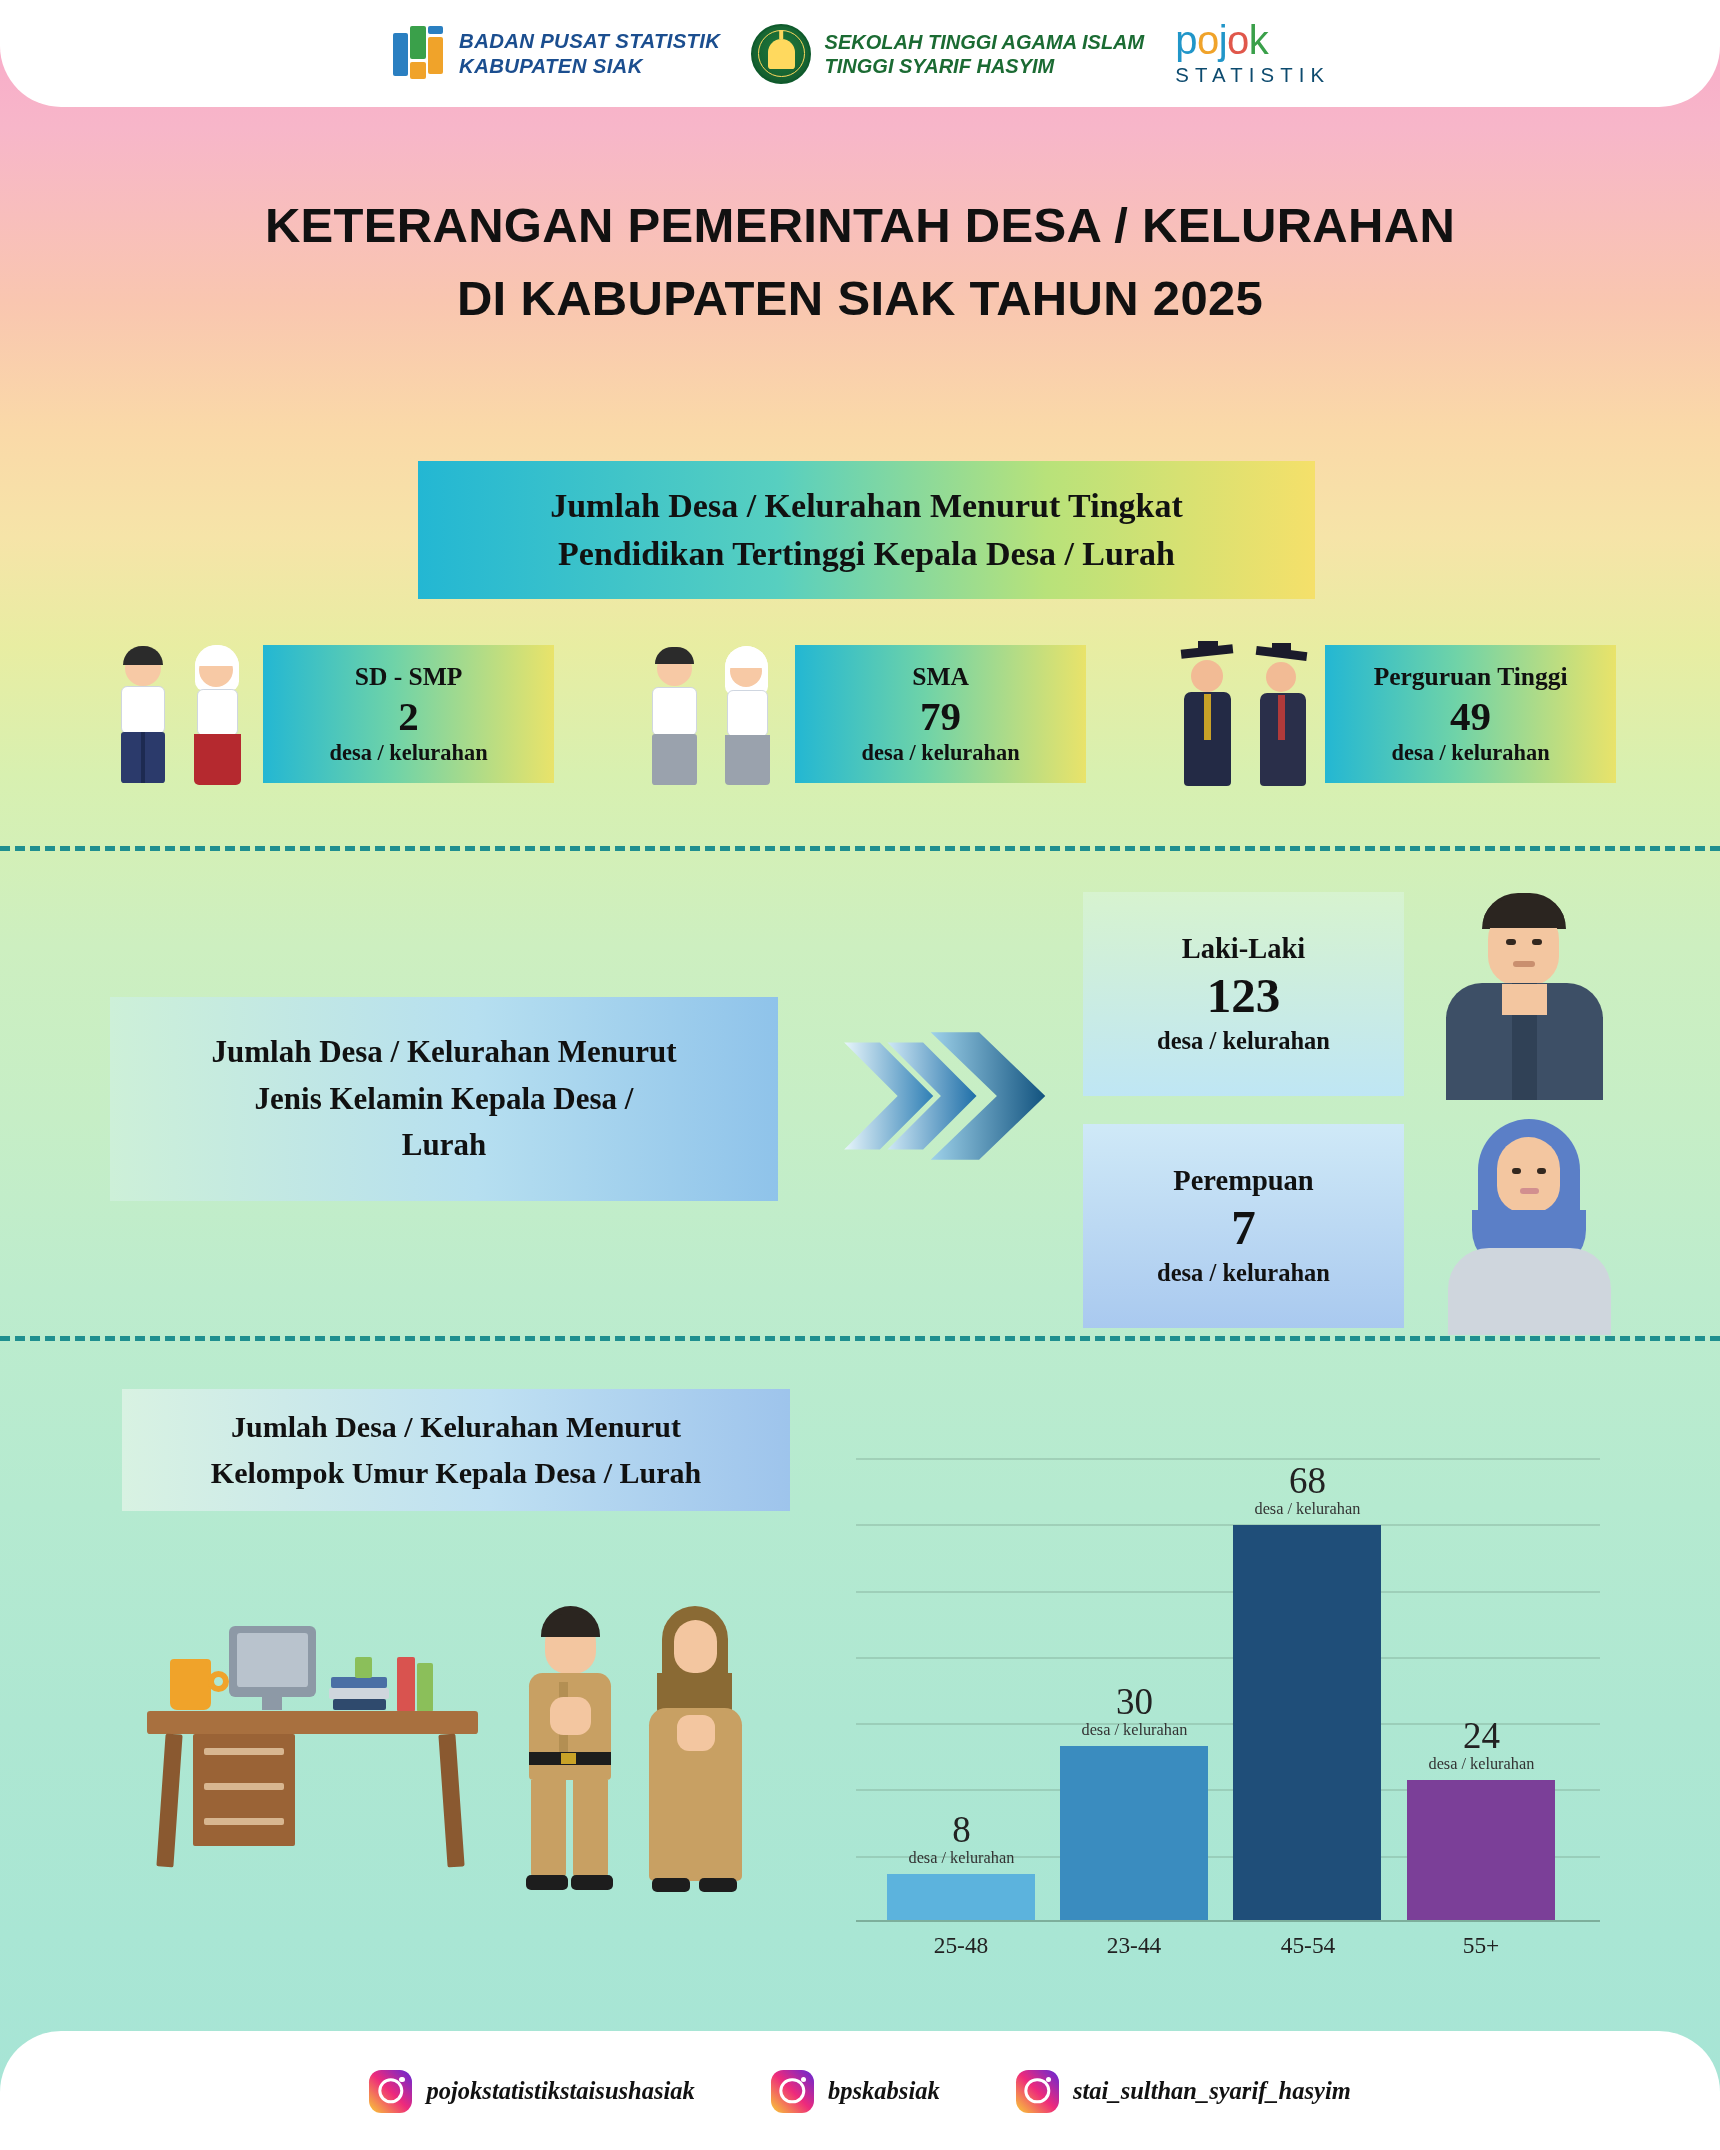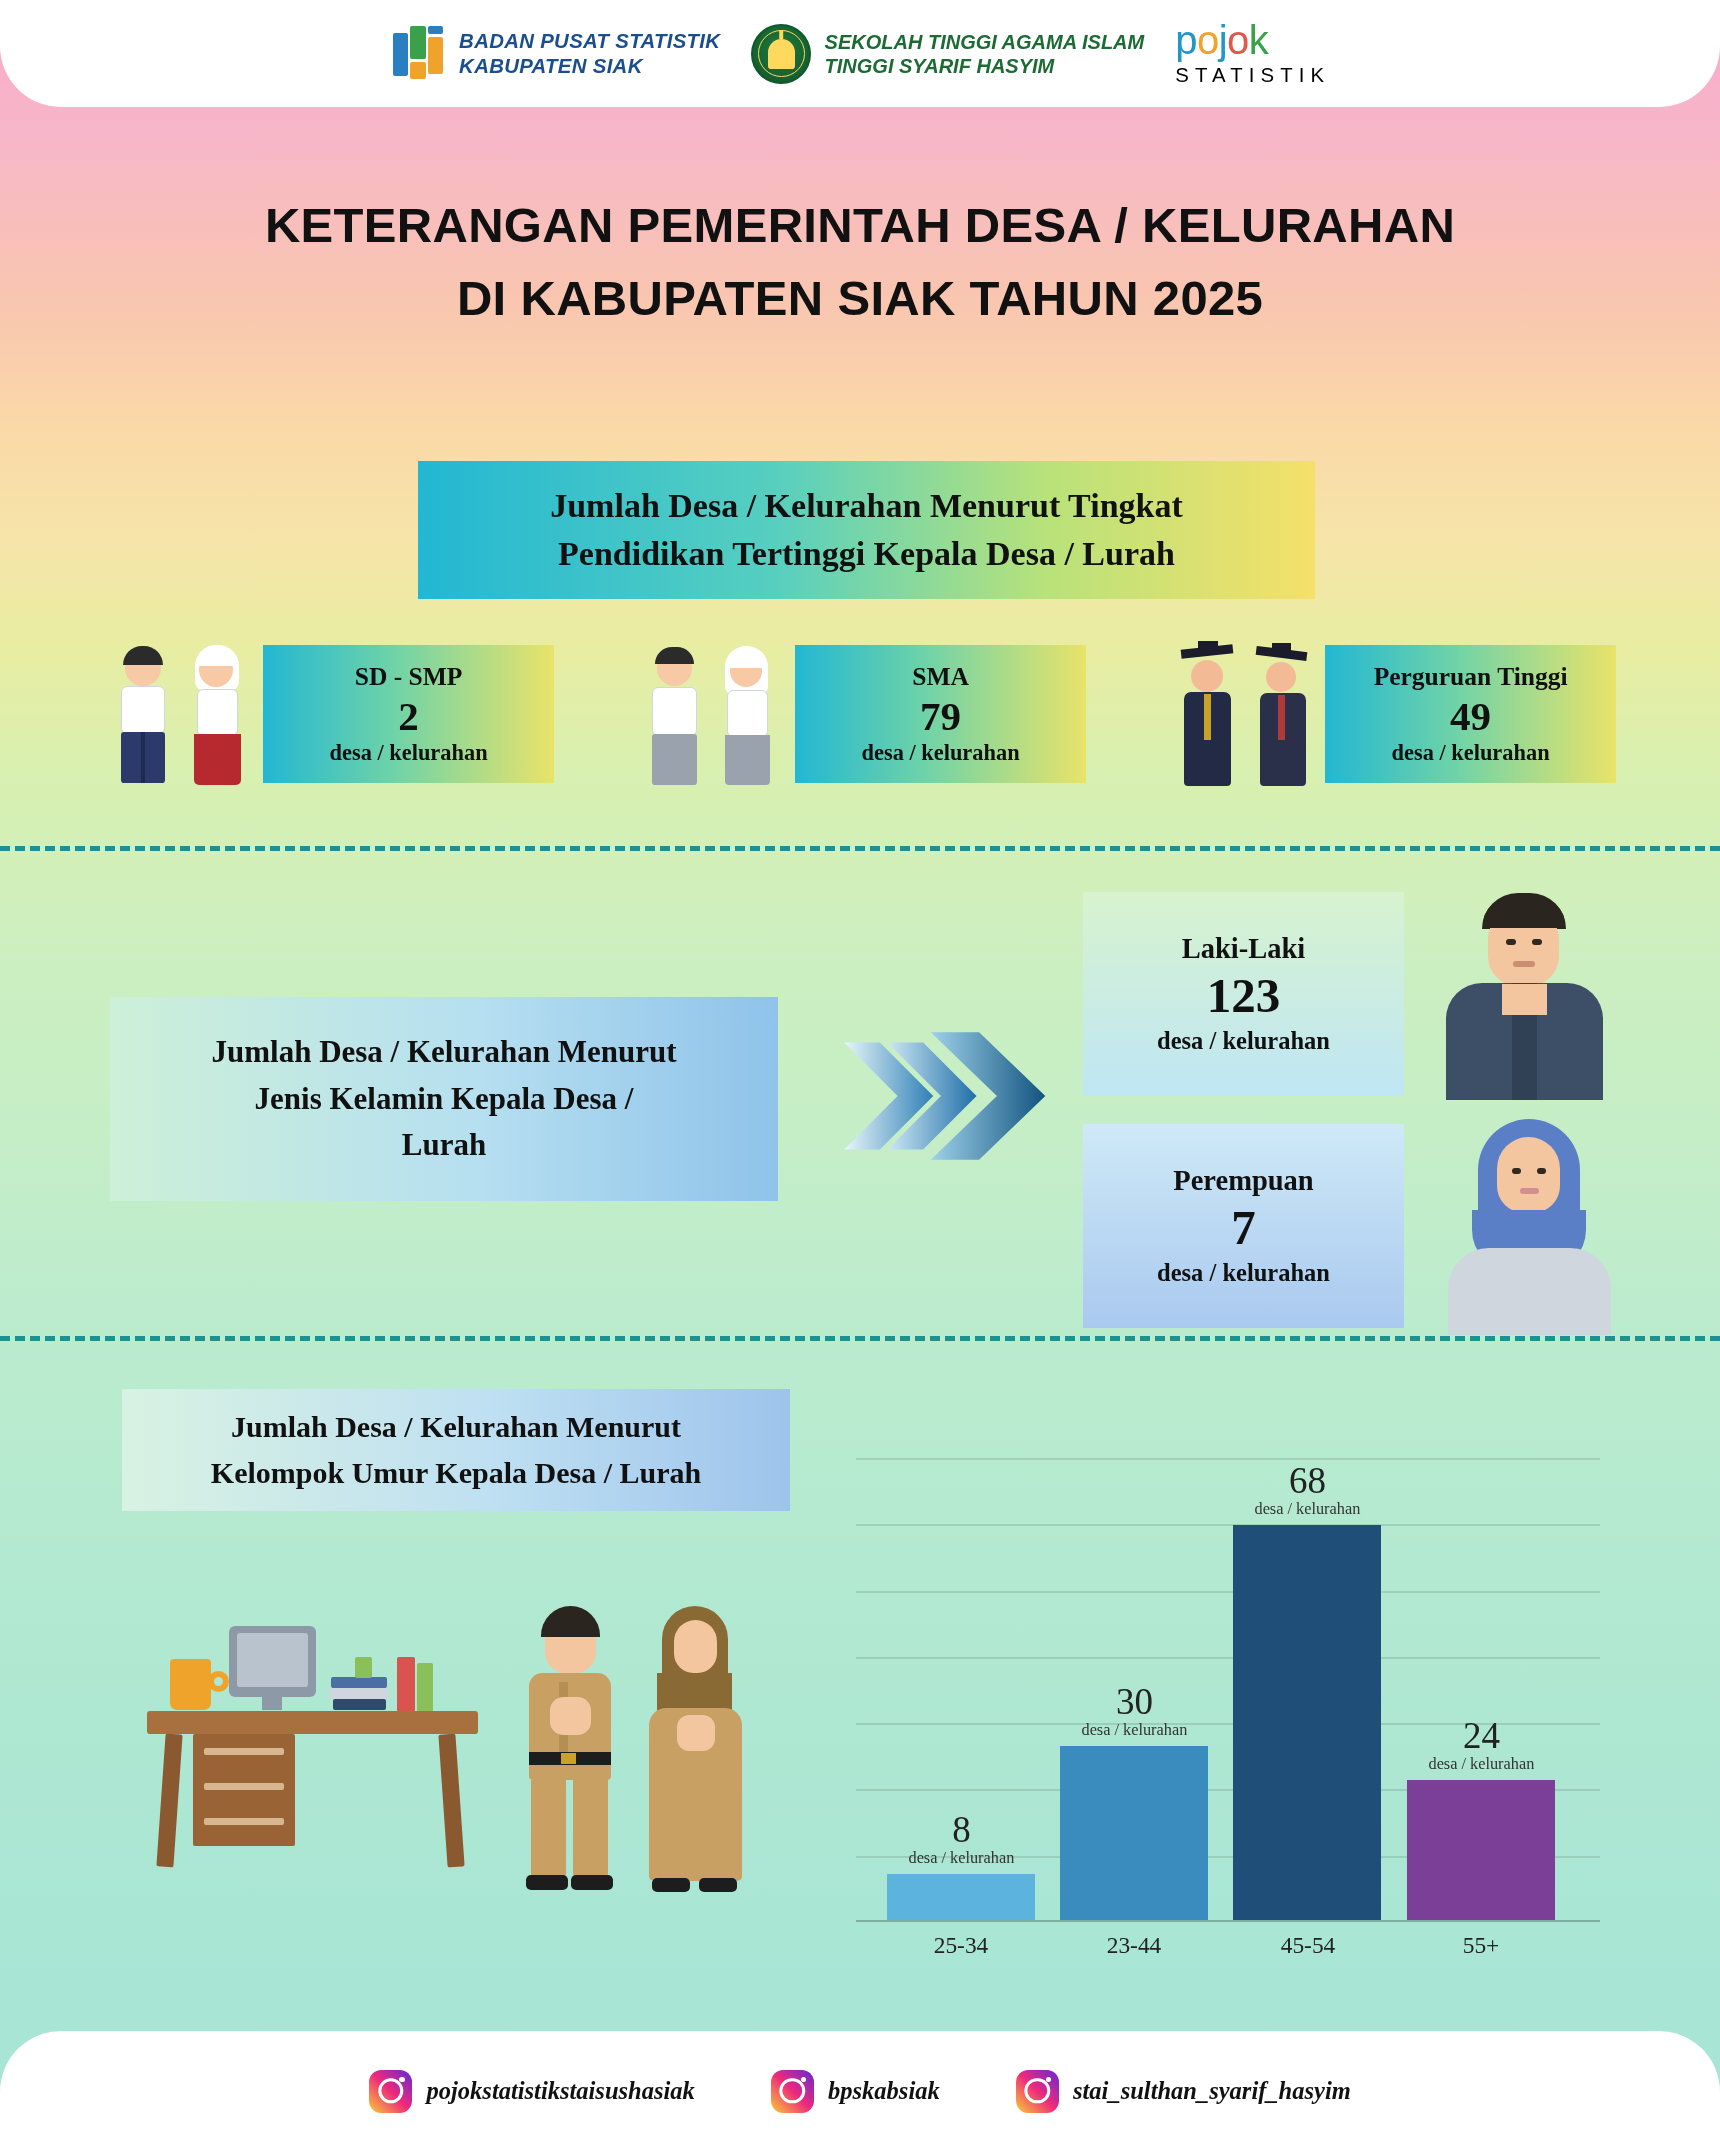--- a/index.html
+++ b/index.html
@@ -69,21 +69,21 @@
   }
   .stai-text { font-weight: bold; font-style: italic; font-size: 20px; line-height: 1.2; color: #1b6b33; }
 
   .pojok-logo { text-align: left; }
   .pojok-word { font-size: 40px; font-weight: normal; letter-spacing: -0.5px; line-height: 0.95; }
   .pojok-word .p { color: #2196c9; }
   .pojok-word .o1 { color: #f0a32a; }
   .pojok-word .j { color: #2196c9; }
   .pojok-word .o2 { color: #e0574b; }
   .pojok-word .k { color: #3aa04a; }
-  .pojok-sub { font-size: 20.4px; letter-spacing: 6.1px; color: #000000; font-weight: 500; margin-top: 5px; }
+  .pojok-sub { font-size: 20.4px; letter-spacing: 6.1px; color: #0c4a6e; font-weight: 500; margin-top: 5px; }
 
   
   .main-title {
     position: absolute;
     top: 189px; left: 0; width: 1720px;
     text-align: center;
     color: #111;
     font-size: 49px;
     font-weight: bold;
     line-height: 1.48;
@@ -450,21 +450,21 @@
       <div class="bar-unit" style="top:-26.5px;">desa / kelurahan</div>
       <div class="bar-val" style="top:-66px;">68</div>
     </div>
 
     <div class="bar" style="left:551px; width:148px; height:140px; background:#7b3f98;">
       <div class="bar-unit" style="top:-26.5px;">desa / kelurahan</div>
       <div class="bar-val" style="top:-66px;">24</div>
     </div>
   </div>
 
-  <div class="cat-lbl" style="left:51px; top:535px; width:148px;">25-34</div>
+  <div class="cat-lbl" style="left:51px; top:535px; width:148px;">25-48</div>
   <div class="cat-lbl" style="left:224px; top:535px; width:148px;">23-44</div>
   <div class="cat-lbl" style="left:398px; top:535px; width:148px;">45-54</div>
   <div class="cat-lbl" style="left:571px; top:535px; width:148px;">55+</div>
 </div>
 
 <div class="footer-bar">
   <div class="social">
     <div class="ig-icon"></div>
     <div class="ig-handle">pojokstatistikstaisushasiak</div>
   </div>

